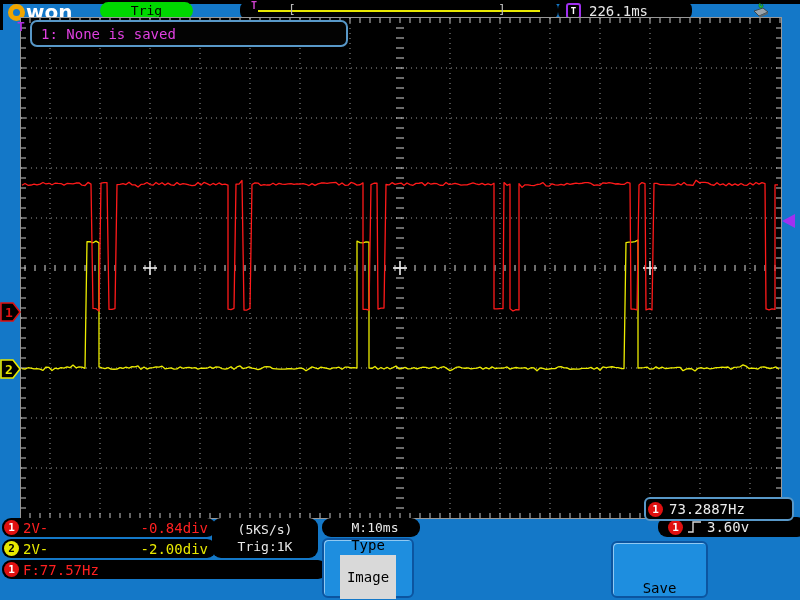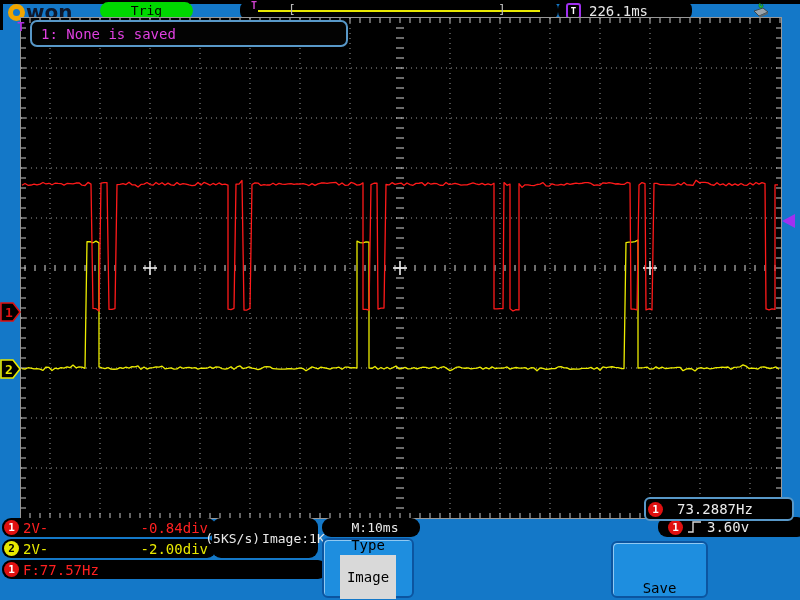--- a/index.html
+++ b/index.html
@@ -8,21 +8,21 @@
     background:#1478c8;
     font-family:"DejaVu Sans Mono","Liberation Mono",monospace;
   }
   .abs{position:absolute;}
   .blackbox{background:#000;border-radius:9px;}
   
   #top-black-strip{left:0;top:0;width:800px;height:4px;background:#000;}
   #corner-sliver{left:0;top:0;width:3px;height:30px;background:#000;}
   #logo{left:8px;top:2px;height:20px;display:flex;align-items:center;}
   #logo .o-ring{display:inline-block;width:7px;height:7px;border:5px solid #f0a500;border-radius:50%;margin-right:1px;}
-  #logo .logo-rest{color:#0f172a;font-family:"DejaVu Sans","Liberation Sans",sans-serif;font-weight:900;font-size:20px;line-height:17px;letter-spacing:0px;}
+  #logo .logo-rest{color:#ffffff;font-family:"DejaVu Sans","Liberation Sans",sans-serif;font-weight:900;font-size:20px;line-height:17px;letter-spacing:0px;}
   #trig-pill{left:100px;top:2px;width:93px;height:17px;background:#00d800;border-radius:9px;
     display:flex;align-items:center;justify-content:center;color:#000;font-size:13px;}
   #ruler-box{left:240px;top:0;width:318px;height:21px;}
   #ruler-line{left:18px;top:10px;width:282px;height:2px;background:#e8e800;}
   #ruler-t{left:11px;top:0px;color:#d040d0;font-size:10px;font-weight:bold;}
   #ruler-lb{left:48px;top:2px;color:#b8b8b8;font-size:13px;line-height:16px;}
   #ruler-rb{left:258px;top:2px;color:#b8b8b8;font-size:13px;line-height:16px;}
   #trigtime-box{left:558px;top:0;width:134px;height:21px;display:flex;align-items:center;}
   .t-badge{display:inline-flex;align-items:center;justify-content:center;width:11px;height:12px;
     border:2px solid #a030f0;border-radius:3px;color:#fff;font-size:9px;font-weight:bold;}
@@ -36,35 +36,35 @@
   
   #grid{left:21px;top:18px;width:760px;height:500px;background:#000;outline:1px solid #989898;}
   #grid-t-marker{left:17px;top:19px;color:#b030e0;font-size:13px;font-weight:bold;z-index:5;}
   
   .ch-marker{left:0;}
   
   #trig-arrow{left:782px;top:214px;width:0;height:0;border-top:7px solid transparent;border-bottom:7px solid transparent;border-right:13px solid #a030f0;}
   
   #freqmeter-box{left:644px;top:497px;width:146px;height:20px;background:#000;border:2px solid #5898c8;border-radius:6px;
     display:flex;align-items:center;z-index:6;}
-  #freqmeter-text{color:#ececec;font-size:14px;margin-left:14px;}
+  #freqmeter-text{color:#ececec;font-size:14px;margin-left:6px;}
   
   .badge{display:inline-flex;align-items:center;justify-content:center;width:15px;height:15px;border-radius:50%;
     font-size:11px;font-weight:bold;flex:none;}
   .badge.red{background:#e01010;color:#fff;}
   .badge.yellow{background:#e8e800;color:#000;}
   .info-row{display:flex;align-items:center;padding:0 8px 0 2px;}
   #ch1-box{left:2px;top:518px;width:204px;height:19px;}
   #ch2-box{left:2px;top:539px;width:204px;height:19px;}
   #chfreq-box{left:2px;top:560px;width:315px;height:19px;}
   .red-text{color:#ff2020;font-size:14px;}
   .yellow-text{color:#e8e800;font-size:14px;}
   .white-text{color:#e8e8e8;font-size:14px;}
   .ml4{margin-left:4px;} .mla{margin-left:auto;}
-  #acq-box{left:212px;top:518px;width:106px;height:40px;display:flex;flex-direction:row;align-items:center;justify-content:center;gap:2px;}
+  #acq-box{left:212px;top:518px;width:106px;height:40px;display:flex;flex-direction:column;align-items:center;justify-content:center;gap:2px;}
   #acq-box div{color:#e8e8e8;font-size:13px;line-height:15px;}
   #timebase-box{left:322px;top:518px;width:98px;height:19px;display:flex;align-items:center;justify-content:center;}
   #trigset-box{left:658px;top:517px;width:138px;height:20px;display:flex;align-items:center;padding-left:10px;}
   
   .menu-btn{background:#1e8edf;border:2px solid #0c55a0;border-radius:6px;
     box-shadow:inset 1px 1px 0 rgba(220,240,255,.6);color:#000;font-size:14px;}
   #type-btn{left:322px;top:538px;width:88px;height:56px;display:flex;flex-direction:column;align-items:center;justify-content:center;gap:2px;}
   #type-value{background:#d9d9d9;padding:14px 7px;}
   #save-btn{left:611px;top:541px;width:93px;height:53px;display:flex;align-items:flex-end;justify-content:center;}
 </style>
@@ -543,21 +543,21 @@
   <span class="badge yellow">2</span>
   <span class="yellow-text ml4">2V-</span>
   <span class="yellow-text mla">-2.00div</span>
 </div>
 <div class="abs blackbox info-row" id="chfreq-box">
   <span class="badge red">1</span>
   <span class="red-text ml4">F:77.57Hz</span>
 </div>
 <div class="abs blackbox" id="acq-box">
   <div>(5KS/s)</div>
-  <div>Image:1K</div>
+  <div>Trig:1K</div>
 </div>
 <div class="abs blackbox" id="timebase-box">
   <span class="white-text" style="font-size:13px;margin-left:8px;">M:10ms</span>
 </div>
 <div class="abs blackbox" id="trigset-box">
   <span class="badge red">1</span>
   <svg width="16" height="16" viewBox="0 0 16 16" style="margin-left:4px;">
     <polyline points="1,13 6,13 6,3 14,3" fill="none" stroke="#d8d8d8" stroke-width="1.4"></polyline>
   </svg>
   <span class="white-text ml4">3.60v</span>

